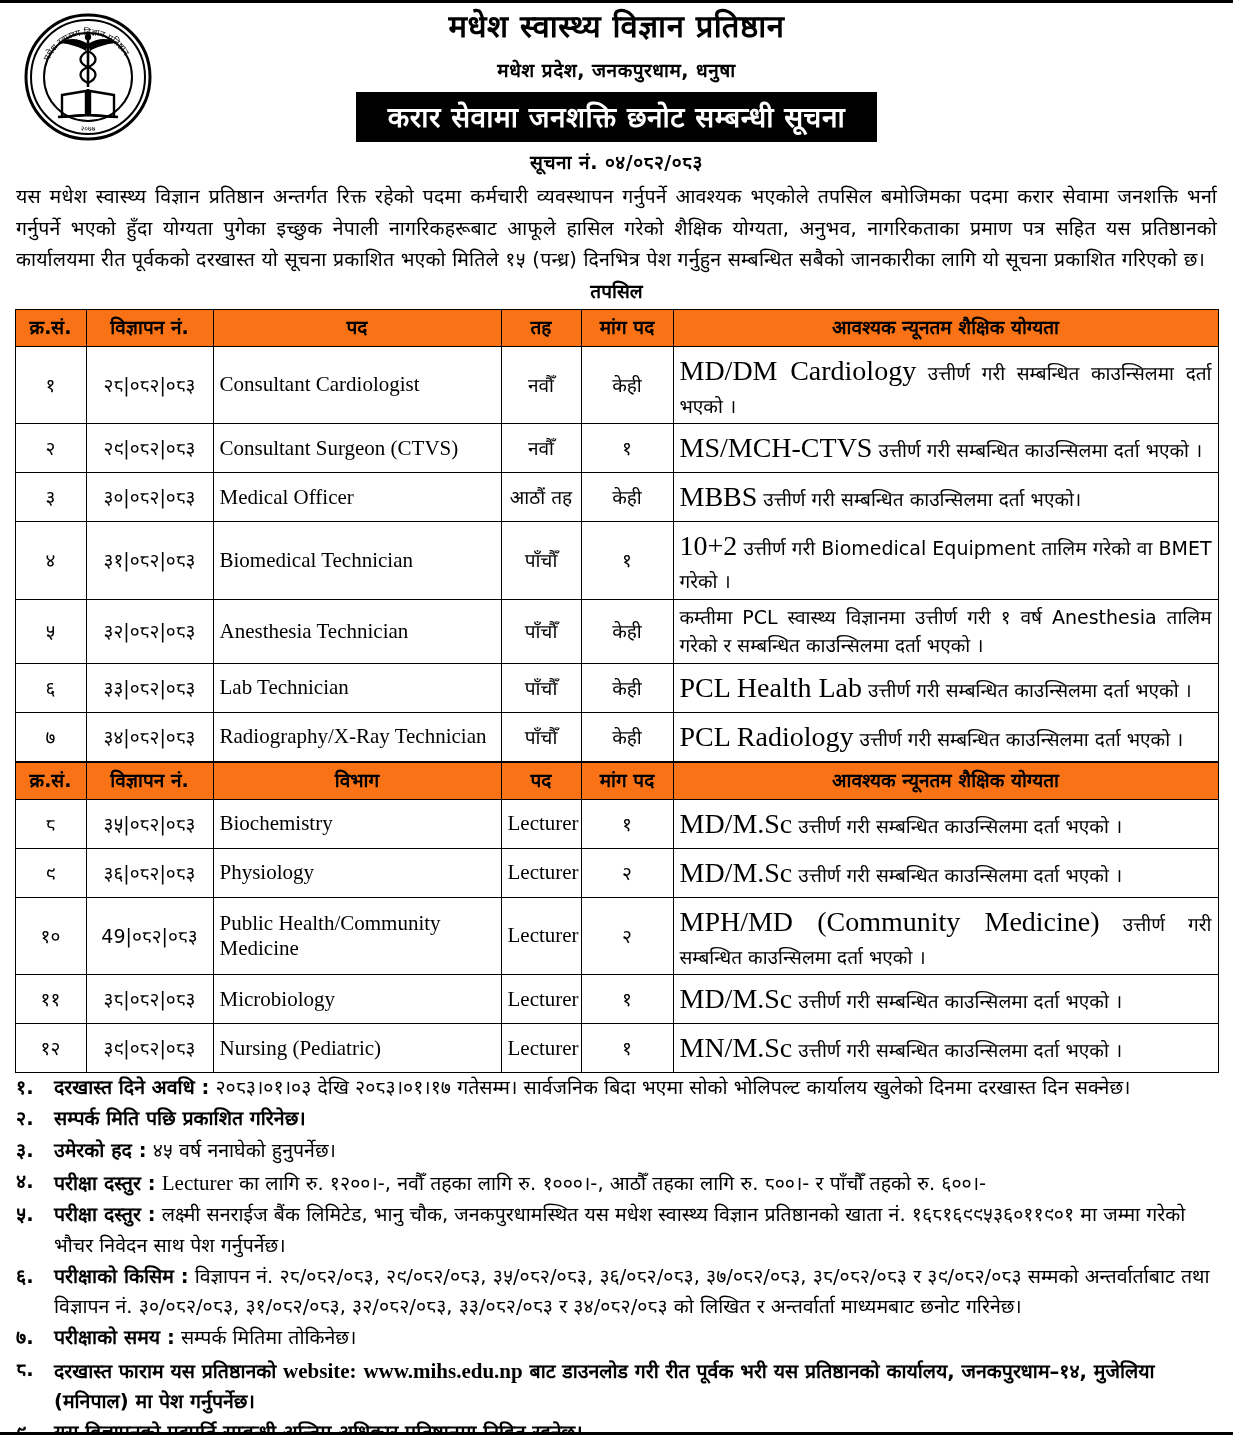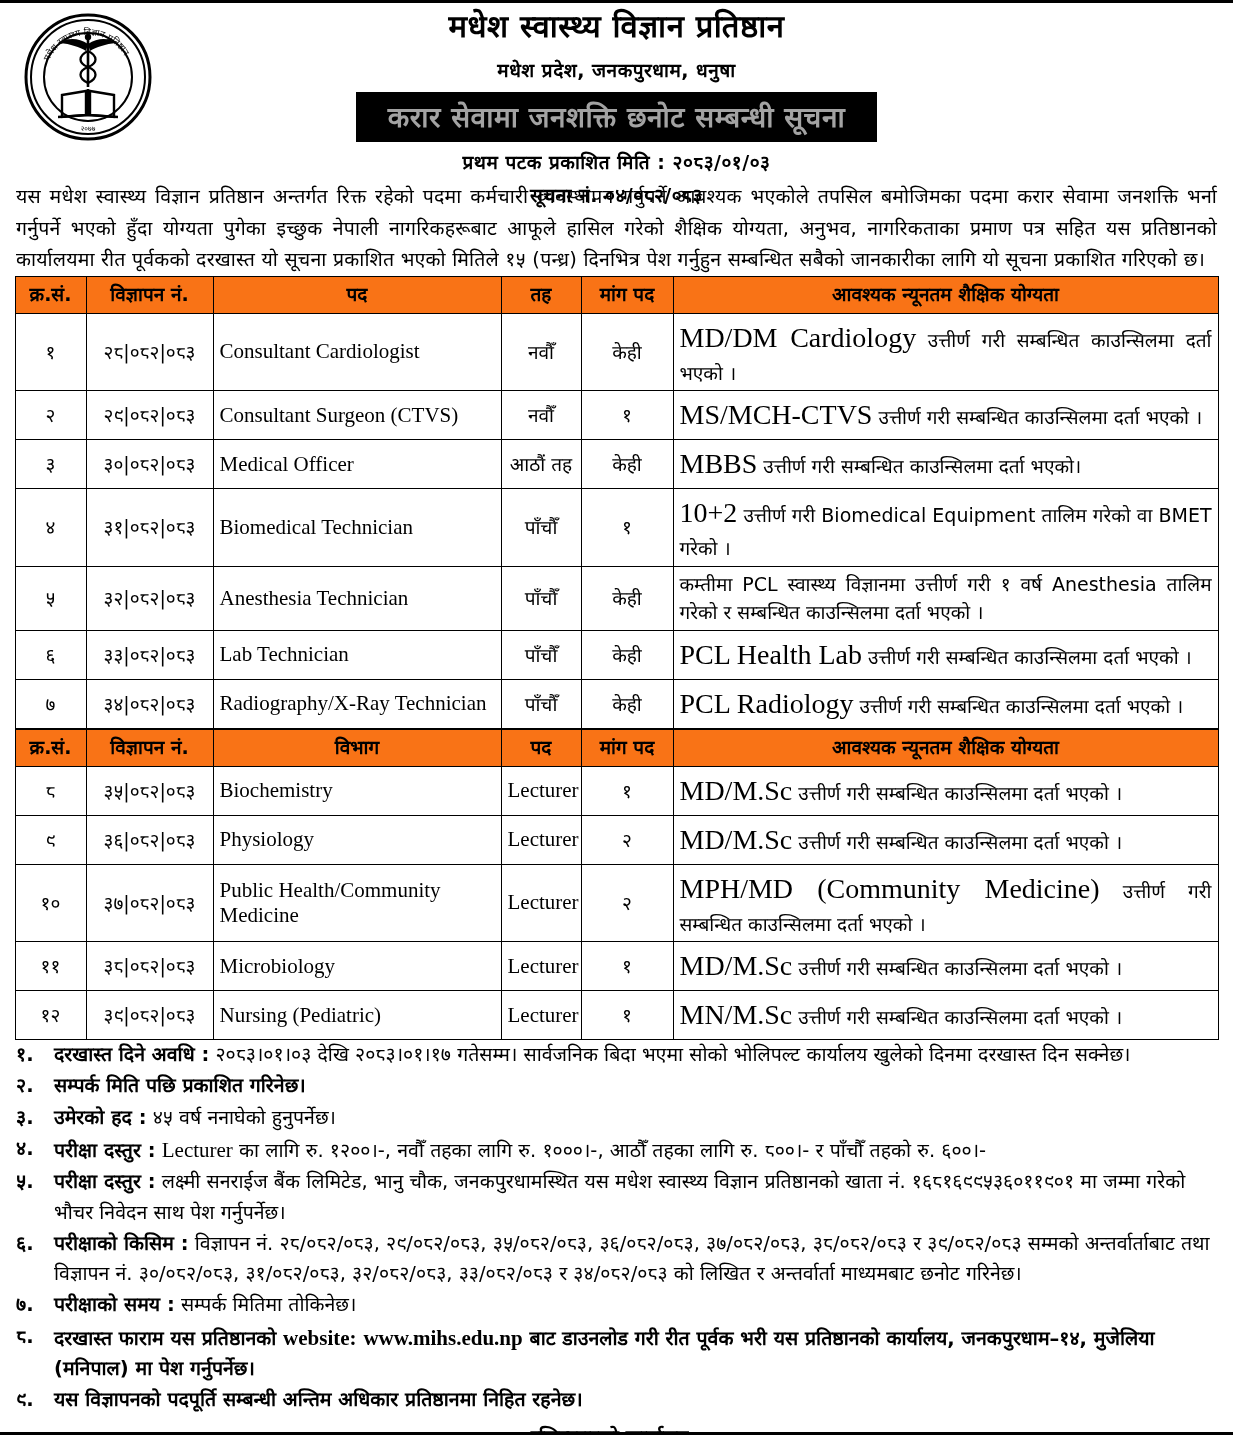--- a/index.html
+++ b/index.html
@@ -39,21 +39,21 @@
   }
   .org-addr {
     font-family:"DejaVu Sans","Liberation Sans",sans-serif;
     font-weight:bold;
     font-size:19px;
     margin-top:12px;
     letter-spacing:0.5px;
   }
   .title-bar {
     display:inline-block;
-    background:#000; color:#a3a3a3;
+    background:#000; color:#ffffff;
     font-family:"DejaVu Sans","Liberation Sans",sans-serif;
     font-weight:bold;
     font-size:28px;
     padding:5px 32px 7px 32px;
     margin-top:9px;
     letter-spacing:0.5px;
     white-space:nowrap;
   }
   .pub-date, .notice-no {
     font-family:"DejaVu Sans","Liberation Sans",sans-serif;
@@ -196,26 +196,26 @@
         <text font-size="9" font-family="DejaVu Sans, sans-serif">
           <textPath href="#arcTop" startOffset="12%">मधेश स्वास्थ्य   विज्ञान प्रतिष्ठान</textPath>
         </text>
       </svg>
     </div>
 
     <div class="head-center">
       <div class="org-name">मधेश स्वास्थ्य विज्ञान प्रतिष्ठान</div>
       <div class="org-addr">मधेश प्रदेश, जनकपुरधाम, धनुषा</div>
       <div class="title-bar">करार सेवामा जनशक्ति छनोट सम्बन्धी सूचना</div>
-      <div class="pub-date">प्रथम पटक प्रकाशित मिति : २०८३/०१/०३</div>
       <div class="notice-no">सूचना नं. ०४/०८२/०८३</div>
     </div>
   </div>
 
   <div class="intro">यस मधेश स्वास्थ्य विज्ञान प्रतिष्ठान अन्तर्गत रिक्त रहेको पदमा कर्मचारी व्यवस्थापन गर्नुपर्ने आवश्यक भएकोले तपसिल बमोजिमका पदमा करार सेवामा जनशक्ति भर्ना गर्नुपर्ने भएको हुँदा योग्यता पुगेका इच्छुक नेपाली नागरिकहरूबाट आफूले हासिल गरेको शैक्षिक योग्यता, अनुभव, नागरिकताका प्रमाण पत्र सहित यस प्रतिष्ठानको कार्यालयमा रीत पूर्वकको दरखास्त यो सूचना प्रकाशित भएको मितिले १५ (पन्ध्र) दिनभित्र पेश गर्नुहुन सम्बन्धित सबैको जानकारीका लागि यो सूचना प्रकाशित गरिएको छ।</div>
+  <div class="tapasil">तपसिल</div>
 
   <table class="vac">
     <colgroup>
       <col class="c-sn">
         <col class="c-adv">
         <col class="c-post">
       <col class="c-level">
         <col class="c-demand">
         <col class="c-qual">
     </colgroup>
@@ -320,21 +320,21 @@
         <tr>
           <td class="sn">९</td>
           <td class="adv">३६|०८२|०८३</td>
           <td class="en">Physiology</td>
           <td class="lec">Lecturer</td>
           <td class="dem">२</td>
           <td class="qual"><span class="lat">MD/M.Sc</span> उत्तीर्ण गरी सम्बन्धित काउन्सिलमा दर्ता भएको ।</td>
         </tr>
         <tr>
           <td class="sn">१०</td>
-          <td class="adv">३७|०८२|०८३</td>
+          <td class="adv">49|०८२|०८३</td>
           <td class="en">Public Health/Community Medicine</td>
           <td class="lec">Lecturer</td>
           <td class="dem">२</td>
           <td class="qual"><span class="lat">MPH/MD (Community Medicine)</span> उत्तीर्ण गरी सम्बन्धित काउन्सिलमा दर्ता भएको ।</td>
         </tr>
         <tr>
           <td class="sn">११</td>
           <td class="adv">३८|०८२|०८३</td>
           <td class="en">Microbiology</td>
           <td class="lec">Lecturer</td>

